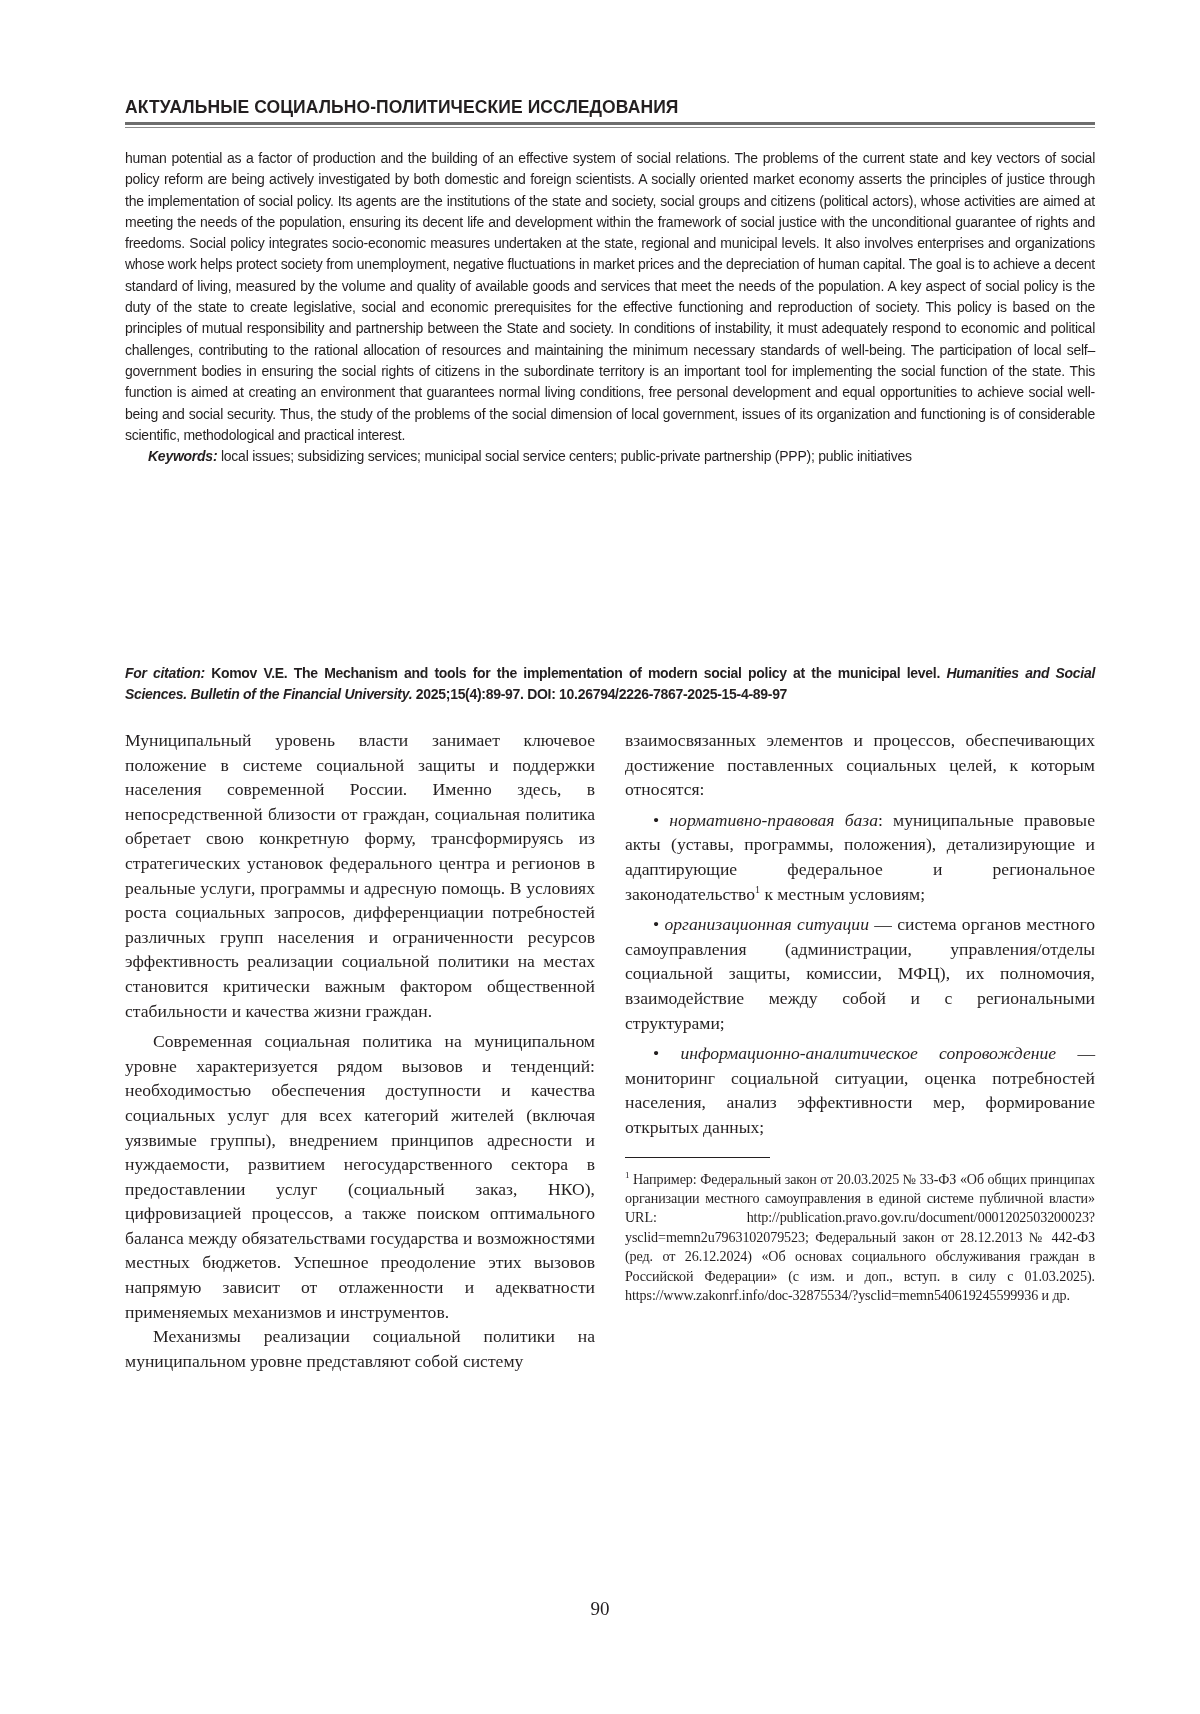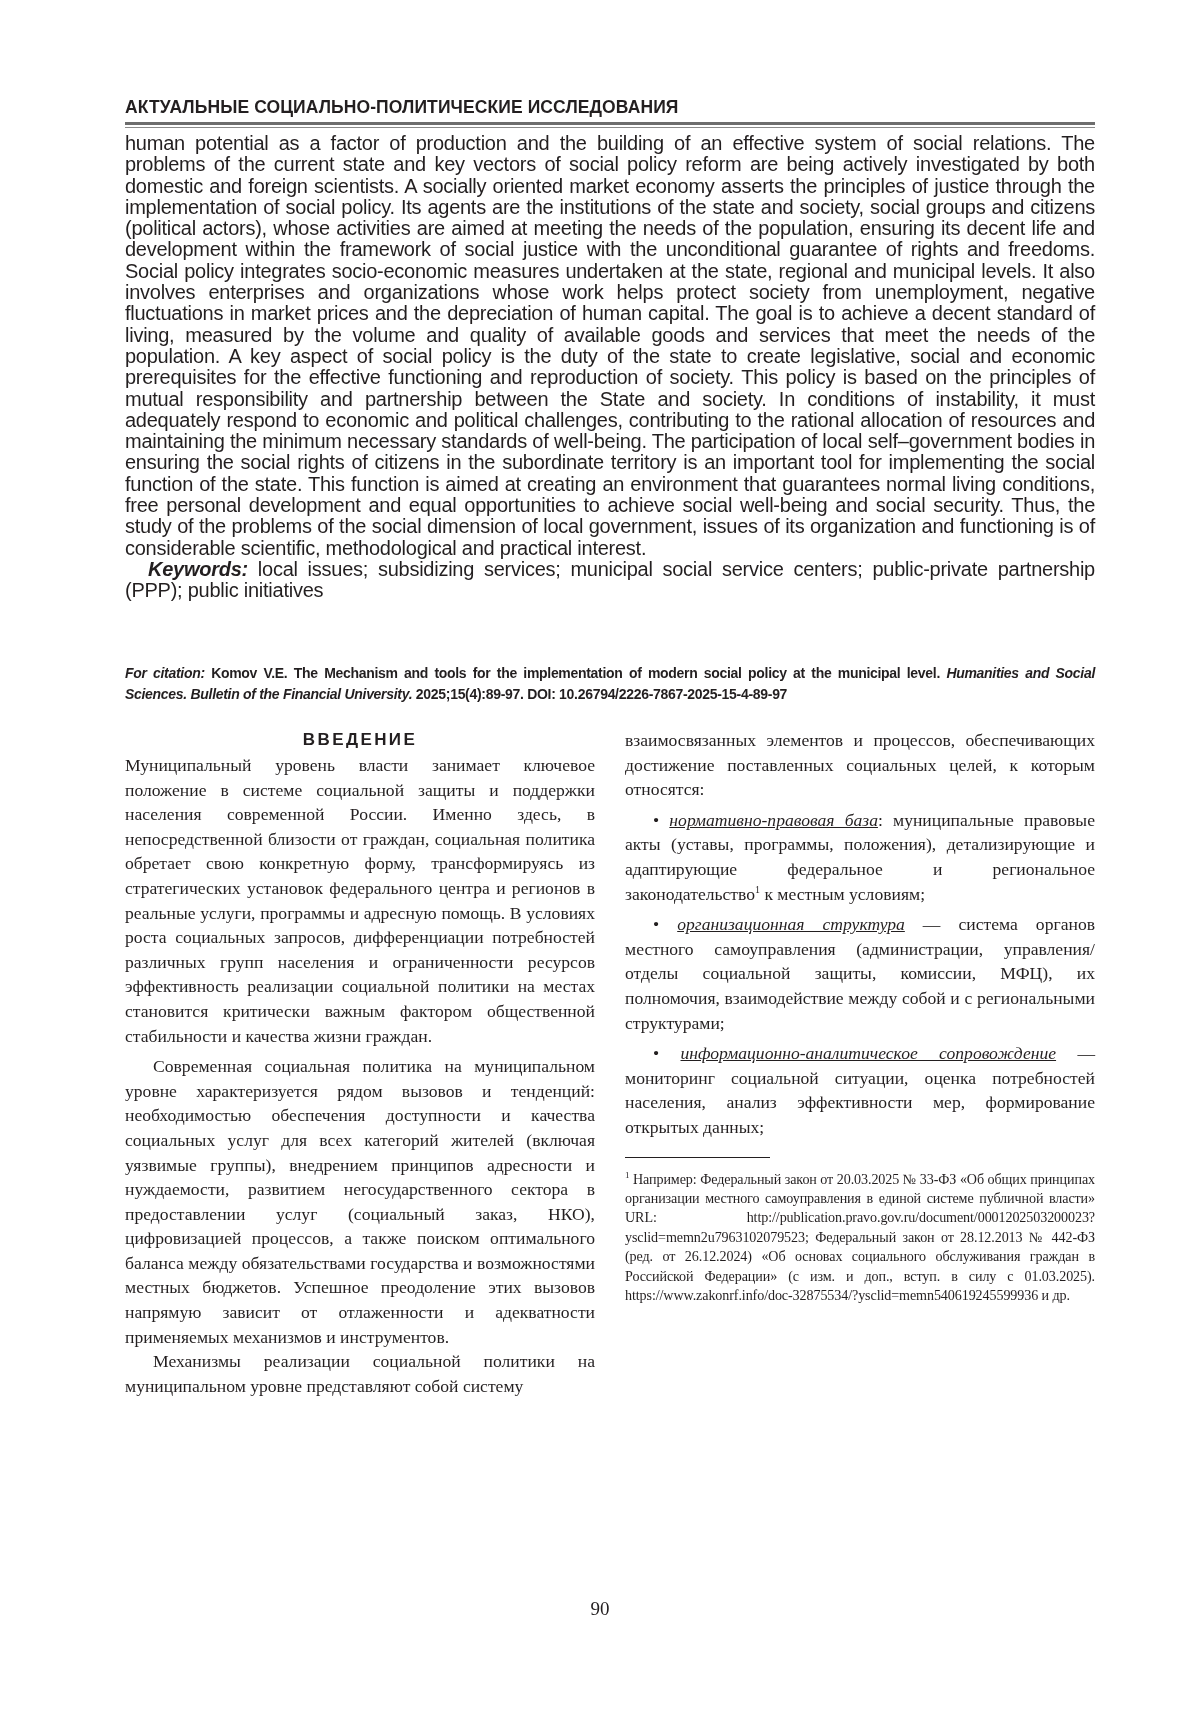--- a/index.html
+++ b/index.html
@@ -8,22 +8,22 @@
 
   .running-head {
     position: absolute; left: 125px; top: 97px; width: 970px;
     font-family: "Liberation Sans", sans-serif; font-weight: bold;
     font-size: 17.5px; letter-spacing: 0.1px; color: #231f20;
   }
   .rule-thick { position: absolute; left: 125px; top: 122px; width: 970px; height: 3px; background: #6d6d6d; }
   .rule-thin  { position: absolute; left: 125px; top: 127px; width: 970px; height: 1px; background: #8a8a8a; }
 
   .abstract {
-    position: absolute; left: 125px; top: 133px; width: 970px;
-    font-family: "Liberation Sans", sans-serif; font-size: 20px;
+    position: absolute; left: 125px; top: 148px; width: 970px;
+    font-family: "Liberation Sans", sans-serif; font-size: 14px;
     line-height: 21.3px; text-align: justify; color: #231f20;
     letter-spacing: -0.25px;
   }
   .abstract p { margin: 0; }
   .kw-label { font-weight: bold; font-style: italic; margin-left: 23px; }
 
   .citation {
     position: absolute; left: 125px; top: 663px; width: 970px;
     font-family: "Liberation Sans", sans-serif; font-size: 14px;
     line-height: 21.3px; text-align: justify; color: #231f20; letter-spacing: -0.3px;
@@ -40,21 +40,21 @@
   .col-left { left: 125px; }
   .col-right { left: 625px; }
   .col p { margin: 0; }
   .indent { text-indent: 28px; }
   .gap { margin-top: 6px !important; }
   .section-title {
     font-family: "Liberation Sans", sans-serif; font-weight: bold;
     font-size: 17px; letter-spacing: 2.4px; text-align: center;
     line-height: 24px; margin: 0 0 1px 0;
   }
-  .em { font-style: italic; text-decoration: underline; }
+  .em { font-style: italic; }
   sup { font-size: 10px; line-height: 0; vertical-align: super; }
 
   .fn-rule { width: 145px; height: 1px; background: #231f20; margin: 17px 0 12px 0; }
   .footnote {
     font-family: "Liberation Serif", serif; font-size: 14.1px;
     line-height: 19.4px; text-align: justify; margin: 0; letter-spacing: -0.1px;
   }
   .footnote sup { font-size: 9px; }
 
   .page-number {
@@ -74,32 +74,31 @@
   <div class="abstract">
     <p>human potential as a factor of production and the building of an effective system of social relations. The problems of the current state and key vectors of social policy reform are being actively investigated by both domestic and foreign scientists. A socially oriented market economy asserts the principles of justice through the implementation of social policy. Its agents are the institutions of the state and society, social groups and citizens (political actors), whose activities are aimed at meeting the needs of the population, ensuring its decent life and development within the framework of social justice with the unconditional guarantee of rights and freedoms. Social policy integrates socio-economic measures undertaken at the state, regional and municipal levels. It also involves enterprises and organizations whose work helps protect society from unemployment, negative fluctuations in market prices and the depreciation of human capital. The goal is to achieve a decent standard of living, measured by the volume and quality of available goods and services that meet the needs of the population. A key aspect of social policy is the duty of the state to create legislative, social and economic prerequisites for the effective functioning and reproduction of society. This policy is based on the principles of mutual responsibility and partnership between the State and society. In conditions of instability, it must adequately respond to economic and political challenges, contributing to the rational allocation of resources and maintaining the minimum necessary standards of well-being. The participation of local self–government bodies in ensuring the social rights of citizens in the subordinate territory is an important tool for implementing the social function of the state. This function is aimed at creating an environment that guarantees normal living conditions, free personal development and equal opportunities to achieve social well-being and social security. Thus, the study of the problems of the social dimension of local government, issues of its organization and functioning is of considerable scientific, methodological and practical interest.</p>
     <p><span class="kw-label">Keywords:</span><span> local issues; subsidizing services; municipal social service centers; public-private partnership (PPP); public initiatives</span></p>
   </div>
 
   <div class="citation">
     <span class="cit-label">For citation:</span><span class="cit-bold"> Komov V.E. The Mechanism and tools for the implementation of modern social policy at the municipal level. </span><span class="cit-journal">Humanities and Social Sciences. Bulletin of the Financial University.</span><span class="cit-bold"> 2025;15(4):89-97. DOI: 10.26794/2226-7867-2025-15-4-89-97</span>
   </div>
 
   <div class="col col-left">
-    <div class="section-title">ВВЕДЕНИЕ</div>
     <p>Муниципальный уровень власти занимает ключевое положение в системе социальной защиты и поддержки населения современной России. Именно здесь, в непосредственной близости от граждан, социальная политика обретает свою конкретную форму, трансформируясь из стратегических установок федерального центра и регионов в реальные услуги, программы и адресную помощь. В условиях роста социальных запросов, дифференциации потребностей различных групп населения и ограниченности ресурсов эффективность реализации социальной политики на местах становится критически важным фактором общественной стабильности и качества жизни граждан.</p>
     <p class="indent gap">Современная социальная политика на муниципальном уровне характеризуется рядом вызовов и тенденций: необходимостью обеспечения доступности и качества социальных услуг для всех категорий жителей (включая уязвимые группы), внедрением принципов адресности и нуждаемости, развитием негосударственного сектора в предоставлении услуг (социальный заказ, НКО), цифровизацией процессов, а также поиском оптимального баланса между обязательствами государства и возможностями местных бюджетов. Успешное преодоление этих вызовов напрямую зависит от отлаженности и адекватности применяемых механизмов и инструментов.</p>
     <p class="indent">Механизмы реализации социальной политики на муниципальном уровне представляют собой систему</p>
   </div>
 
   <div class="col col-right">
     <p>взаимосвязанных элементов и процессов, обеспечивающих достижение поставленных социальных целей, к которым относятся:</p>
 
     <p class="indent gap"><span>•</span> <span class="em">нормативно-правовая база</span><span>: </span><span>муниципальные правовые акты (уставы, программы, положения), детализирующие и адаптирующие федеральное и региональное законодательство</span><sup>1</sup><span> к местным условиям;</span></p>
 
-    <p class="indent gap"><span>•</span> <span class="em">организационная структура</span><span> — </span><span>система органов местного самоуправления (администрации, управления/отделы социальной защиты, комиссии, МФЦ), их полномочия, взаимодействие между собой и с региональными структурами;</span></p>
+    <p class="indent gap"><span>•</span> <span class="em">организационная ситуации</span><span> — </span><span>система органов местного самоуправления (администрации, управления/отделы социальной защиты, комиссии, МФЦ), их полномочия, взаимодействие между собой и с региональными структурами;</span></p>
 
 
     <p class="indent gap"><span>•</span> <span class="em">информационно-аналитическое сопровождение</span><span> — </span><span>мониторинг социальной ситуации, оценка потребностей населения, анализ эффективности мер, формирование открытых данных;</span></p>
 
 
     <div class="fn-rule"></div>
     <p class="footnote"><sup>1</sup><span> Например: Федеральный закон от 20.03.2025 № 33-ФЗ «Об общих принципах организации местного самоуправления в единой системе публичной власти» URL: http://publication.pravo.gov.ru/document/0001202503200023?ysclid=memn2u7963102079523; Федеральный закон от 28.12.2013 № 442-ФЗ (ред. от 26.12.2024) «Об основах социального обслуживания граждан в Российской Федерации» (с изм. и доп., вступ. в силу с 01.03.2025). https://www.zakonrf.info/doc-32875534/?ysclid=memn540619245599936 и др.</span></p>
   </div>
 
   <div class="page-number">90</div>

